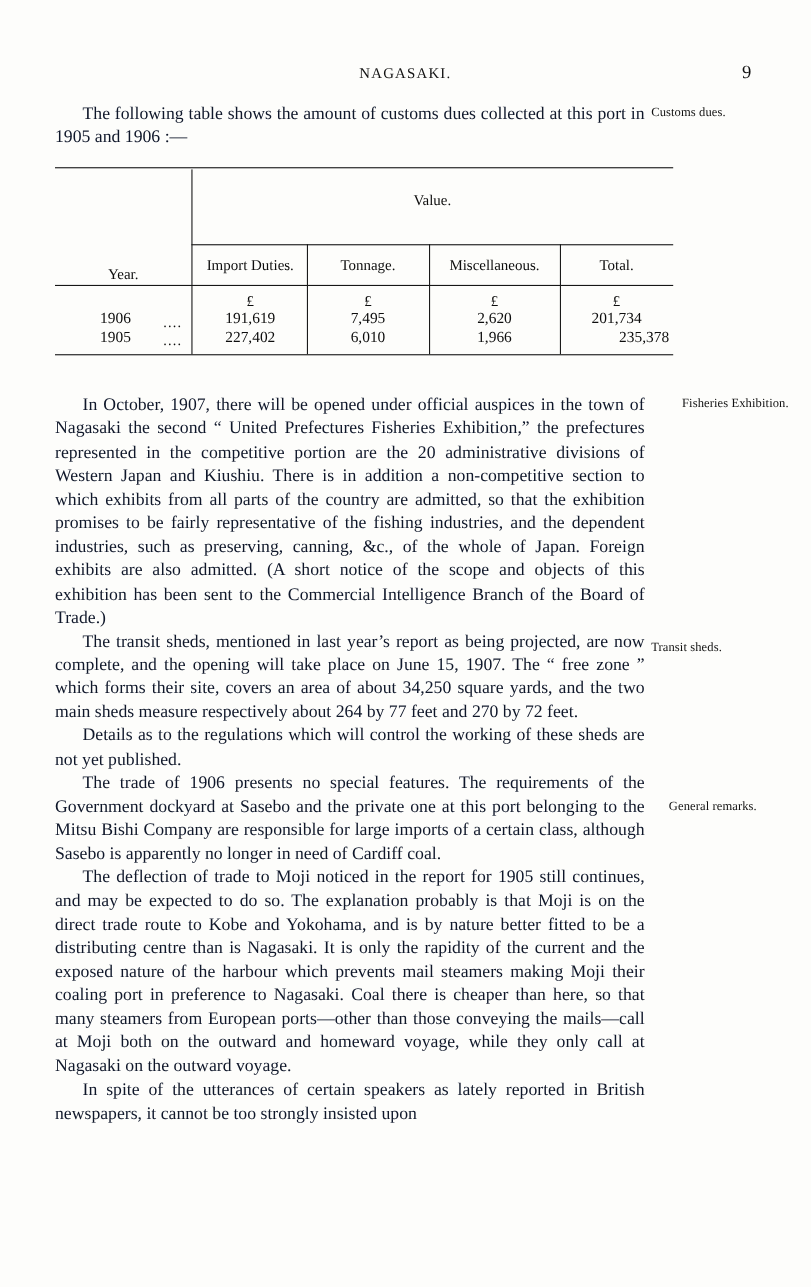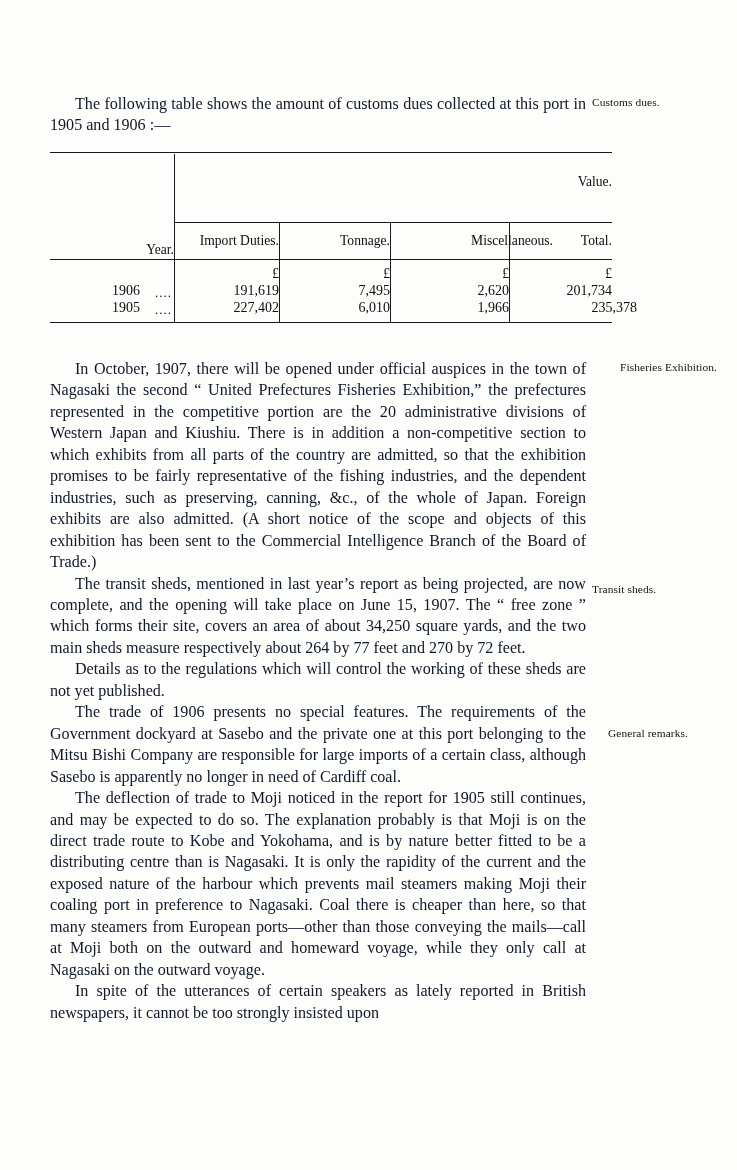--- a/index.html
+++ b/index.html
@@ -105,27 +105,31 @@
     border-left: 1.2px solid #1a1a1a;
   }
 
   .year-label { font-size: 13.6px; }
   .value-label{ font-size: 13.6px; }
   .colhead    { font-size: 13.6px; }
   .pound      { font-size: 13.6px; }
   .num        { font-size: 14px; }
   .leader     { font-size: 13px; letter-spacing: 1px; }
 
-  .tbl-text { position: absolute; text-align: right; }
+  .tbl-text { position: absolute; text-align: center; }
 </style>
 </head>
 <body>
 
 <div class="page">
 
+  <div class="running-head">
+    <div class="head-title">NAGASAKI.</div>
+    <div class="head-folio">9</div>
+  </div>
 
   <div class="col" id="intro">
     <p class="body indent">The following table shows the amount of customs dues collected at this port in 1905 and 1906 :—</p>
   </div>
 
   <div class="sidenote" id="note-customs">Customs dues.</div>
   <div class="sidenote" id="note-fisheries">Fisheries Exhibition.</div>
   <div class="sidenote" id="note-transit">Transit sheds.</div>
   <div class="sidenote" id="note-general">General remarks.</div>
 
@@ -139,21 +143,21 @@
     <div class="vrule" style="left:124px; top:2px;   height:168px;"></div>
     <div class="vrule" style="left:229px; top:70px;  height:100px;"></div>
     <div class="vrule" style="left:340px; top:70px;  height:100px;"></div>
     <div class="vrule" style="left:459px; top:70px;  height:100px;"></div>
 
     <div class="tbl-text year-label" style="left:0px;   top:42px; width:124px;margin-top:48px;">Year.</div>
     <div class="tbl-text value-label" style="left:124px; top:22px; width:438px;">Value.</div>
 
     <div class="tbl-text colhead" style="left:126px; top:81px; width:103px;">Import Duties.</div>
     <div class="tbl-text colhead" style="left:229px; top:81px; width:111px;">Tonnage.</div>
-    <div class="tbl-text colhead" style="left:340px; top:81px; width:119px;margin-left:44px;">Miscellaneous.</div>
+    <div class="tbl-text colhead" style="left:340px; top:81px; width:119px;">Miscellaneous.</div>
     <div class="tbl-text colhead" style="left:459px; top:81px; width:103px;">Total.</div>
 
     <div class="tbl-text pound" style="left:126px; top:114px; width:103px;">£</div>
     <div class="tbl-text pound" style="left:229px; top:114px; width:111px;">£</div>
     <div class="tbl-text pound" style="left:340px; top:114px; width:119px;">£</div>
     <div class="tbl-text pound" style="left:459px; top:114px; width:103px;">£</div>
 
     <div class="tbl-text num" style="left:20px;  top:131px; width:70px;">1906</div>
     <div class="tbl-text leader" style="left:92px;  top:133px; width:30px;">....</div>
     <div class="tbl-text num" style="left:126px; top:131px; width:103px;">191,619</div>

